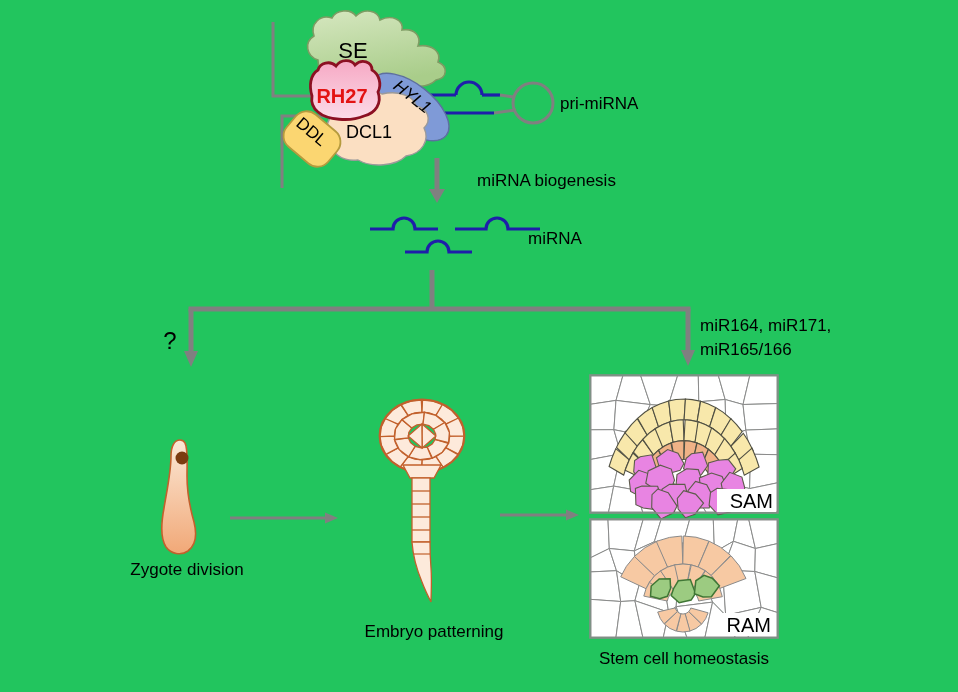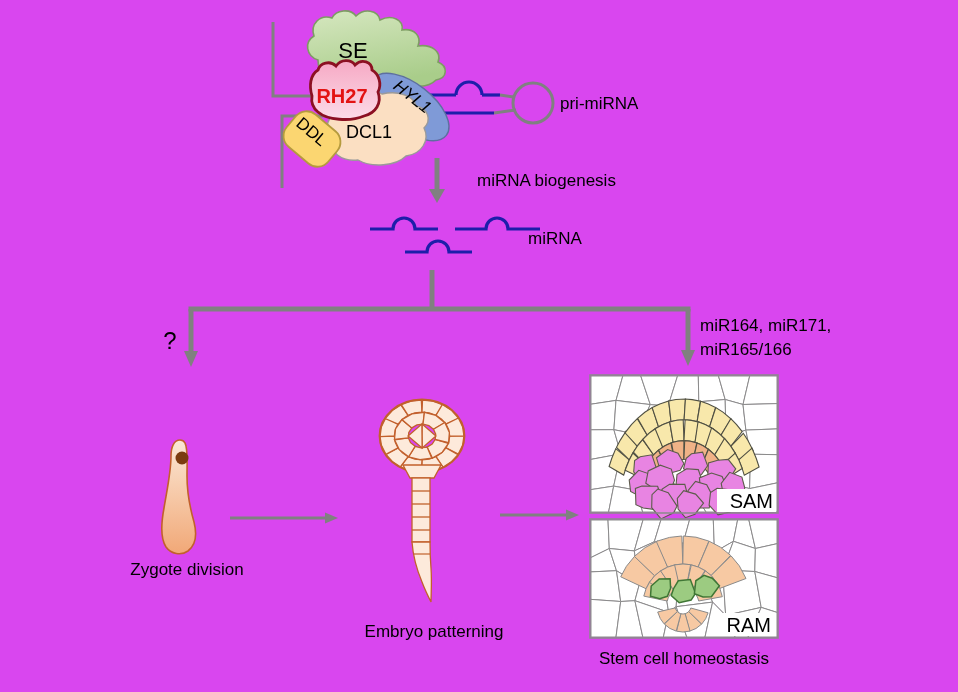--- a/index.html
+++ b/index.html
@@ -1,16 +1,16 @@
 <!DOCTYPE html>
 <html style="--gray-line: #808080; --rna-blue: #1e1eaa; --se-stroke: #7d9c63; --se-fill: #bcd99e; --rh27-fill: #f9c6d6; --rh27-stroke: #8c1022; --rh27-text: #e31212; --hyl1-fill: #7f9ad7; --hyl1-stroke: #5d6fa0; --dcl1-fill: #fbdfc2; --dcl1-stroke: #9a9a9a; --ddl-fill: #fbd671; --ddl-stroke: #b59b3e; --cell-peach-fill: #fdeadb; --cell-outline: #c2602c; --zygote-nucleus: #7b3c10; --sam-yellow: #f8e8ab; --sam-orange: #f0b287; --sam-pink: #e884e2; --ram-orange: #f7c9a3; --ram-green: #9ccb81; --ram-green-stroke: #3f7635; --mesh-stroke: #8b8b8b; --colored-cell-stroke: #4f4f42;"><head>
 <meta charset="utf-8">
 <style>
   html,body{margin:0;padding:0;background:#fff;}
-  .stage{position:relative;width:958px;height:692px;background:#d946ef;overflow:hidden;
+  .stage{position:relative;width:958px;height:692px;background:#22c55e;overflow:hidden;
          font-family:"Liberation Sans",sans-serif;}
   svg{position:absolute;left:0;top:0;}
   
   .gline{stroke:var(--gray-line);fill:none;}
   .rna{stroke:var(--rna-blue);fill:none;stroke-width:3.2;}
   .ghead{fill:var(--gray-line);stroke:none;}
   .se-shape{fill:url(#seGrad);stroke:var(--se-stroke);stroke-width:1.6;}
   .hyl1-shape{fill:var(--hyl1-fill);stroke:var(--hyl1-stroke);stroke-width:1.4;}
   .dcl1-shape{fill:var(--dcl1-fill);stroke:var(--dcl1-stroke);stroke-width:1.4;}
   .ddl-shape{fill:var(--ddl-fill);stroke:var(--ddl-stroke);stroke-width:1.8;}

